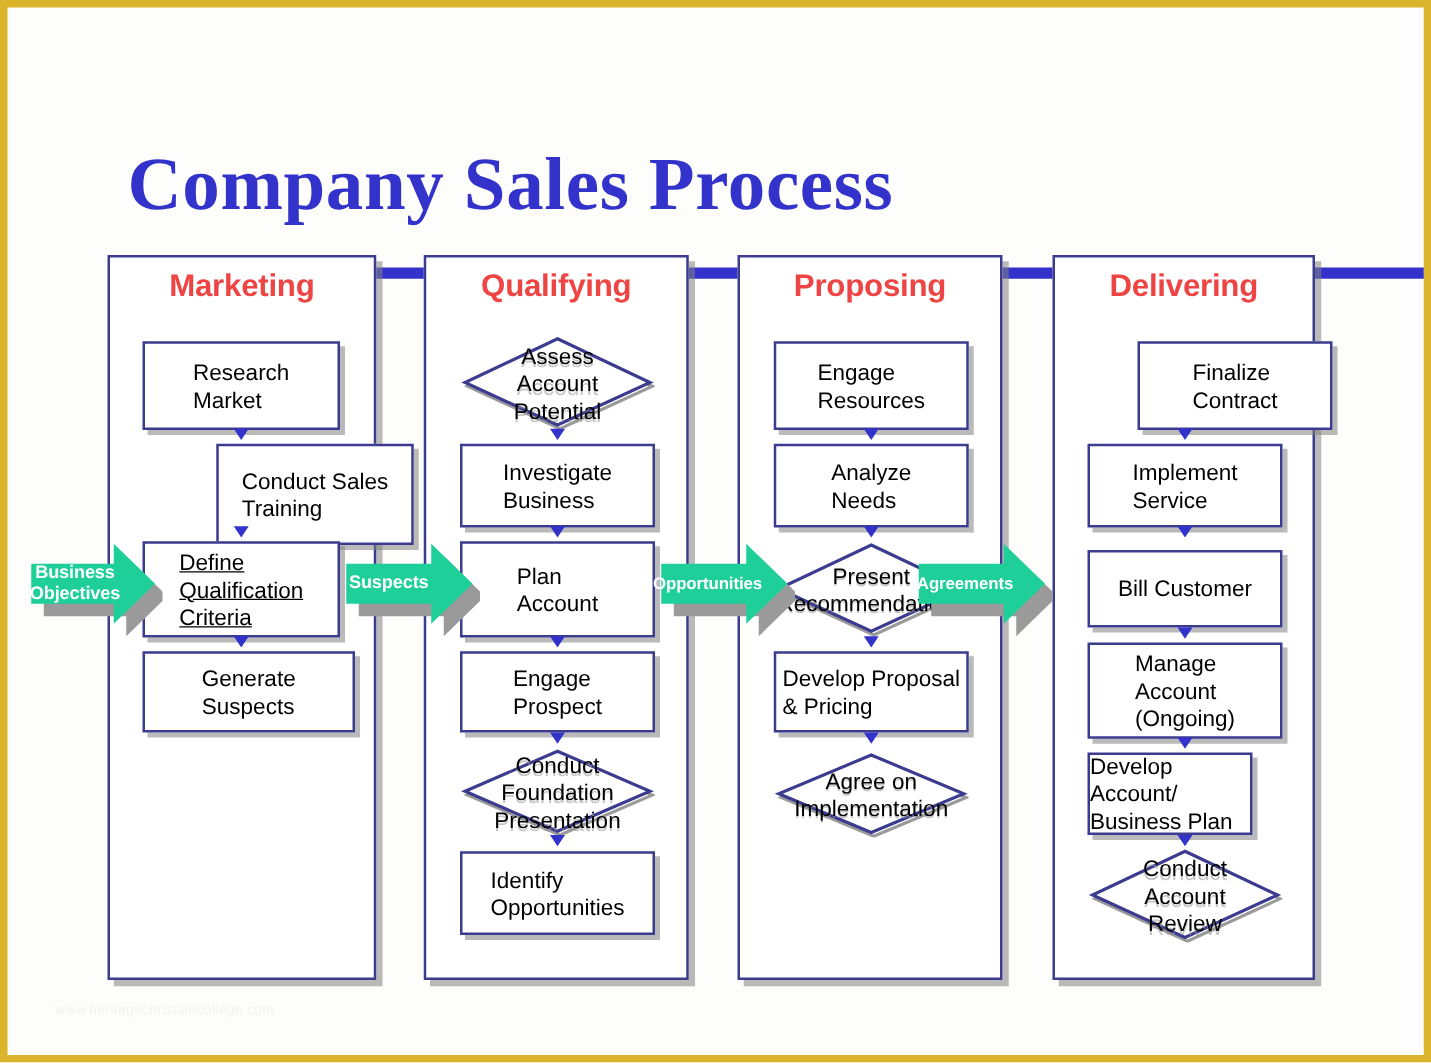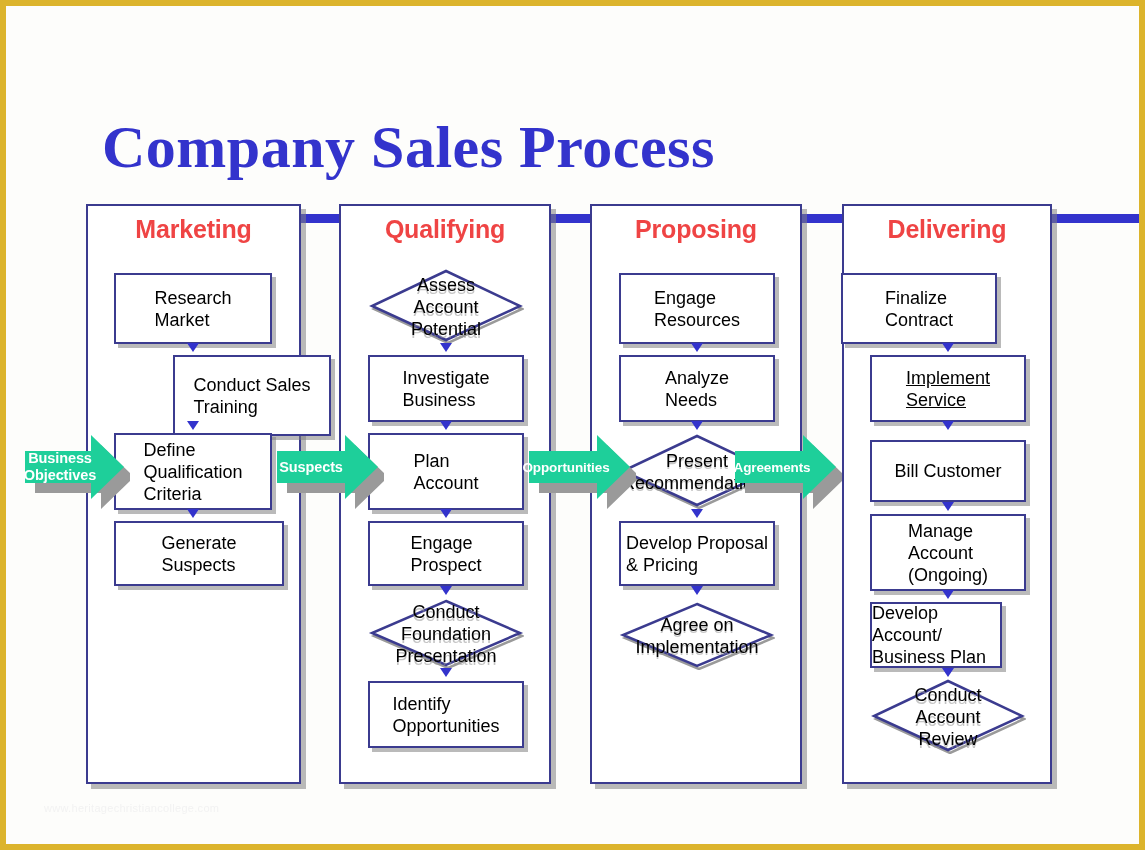--- a/index.html
+++ b/index.html
@@ -193,21 +193,21 @@
 Market</div>
   </div>
   <div class="vtick" style="left:181px; top:337px;"></div>
 
   <div class="node" style="left:120px; top:349px; width:158px; height:81px;margin-left:47px;">
     <div class="box">Conduct Sales
 Training</div>
   </div>
   <div class="vtick" style="left:181px; top:415px;"></div>
 
-  <div class="node" style="left:108px; top:427px; width:158px; height:77px;">
+  <div class="node" style="left:108px; top:427px; width:158px; height:77px;text-decoration:underline;">
     <div class="box">Define
 Qualification
 Criteria</div>
   </div>
   <div class="vtick" style="left:181px; top:503px;"></div>
 
   <div class="node" style="left:108px; top:515px; width:170px; height:65px;">
     <div class="box">Generate
 Suspects</div>
   </div>
@@ -325,27 +325,27 @@
 Implementation</div>
       <div class="diamond-label">Agree on
 Implementation</div>
     </div>
   </div>
 
   <div class="panel" style="left:836px; width:210px;">
     <div class="panel-title">Delivering</div>
   </div>
 
-  <div class="node" style="left:835px; top:267px; width:156px; height:71px;border-radius:7px;">
+  <div class="node" style="left:904px; top:267px; width:156px; height:71px;border-radius:7px;">
     <div class="box">Finalize
 Contract</div>
   </div>
   <div class="vtick" style="left:936px; top:337px;"></div>
 
-  <div class="node" style="left:864px; top:349px; width:156px; height:67px;text-decoration:underline;">
+  <div class="node" style="left:864px; top:349px; width:156px; height:67px;">
     <div class="box">Implement
 Service</div>
   </div>
   <div class="vtick" style="left:936px; top:415px;"></div>
 
   <div class="node" style="left:864px; top:434px; width:156px; height:62px;">
     <div class="box">Bill Customer</div>
   </div>
   <div class="vtick" style="left:936px; top:496px;"></div>
 

